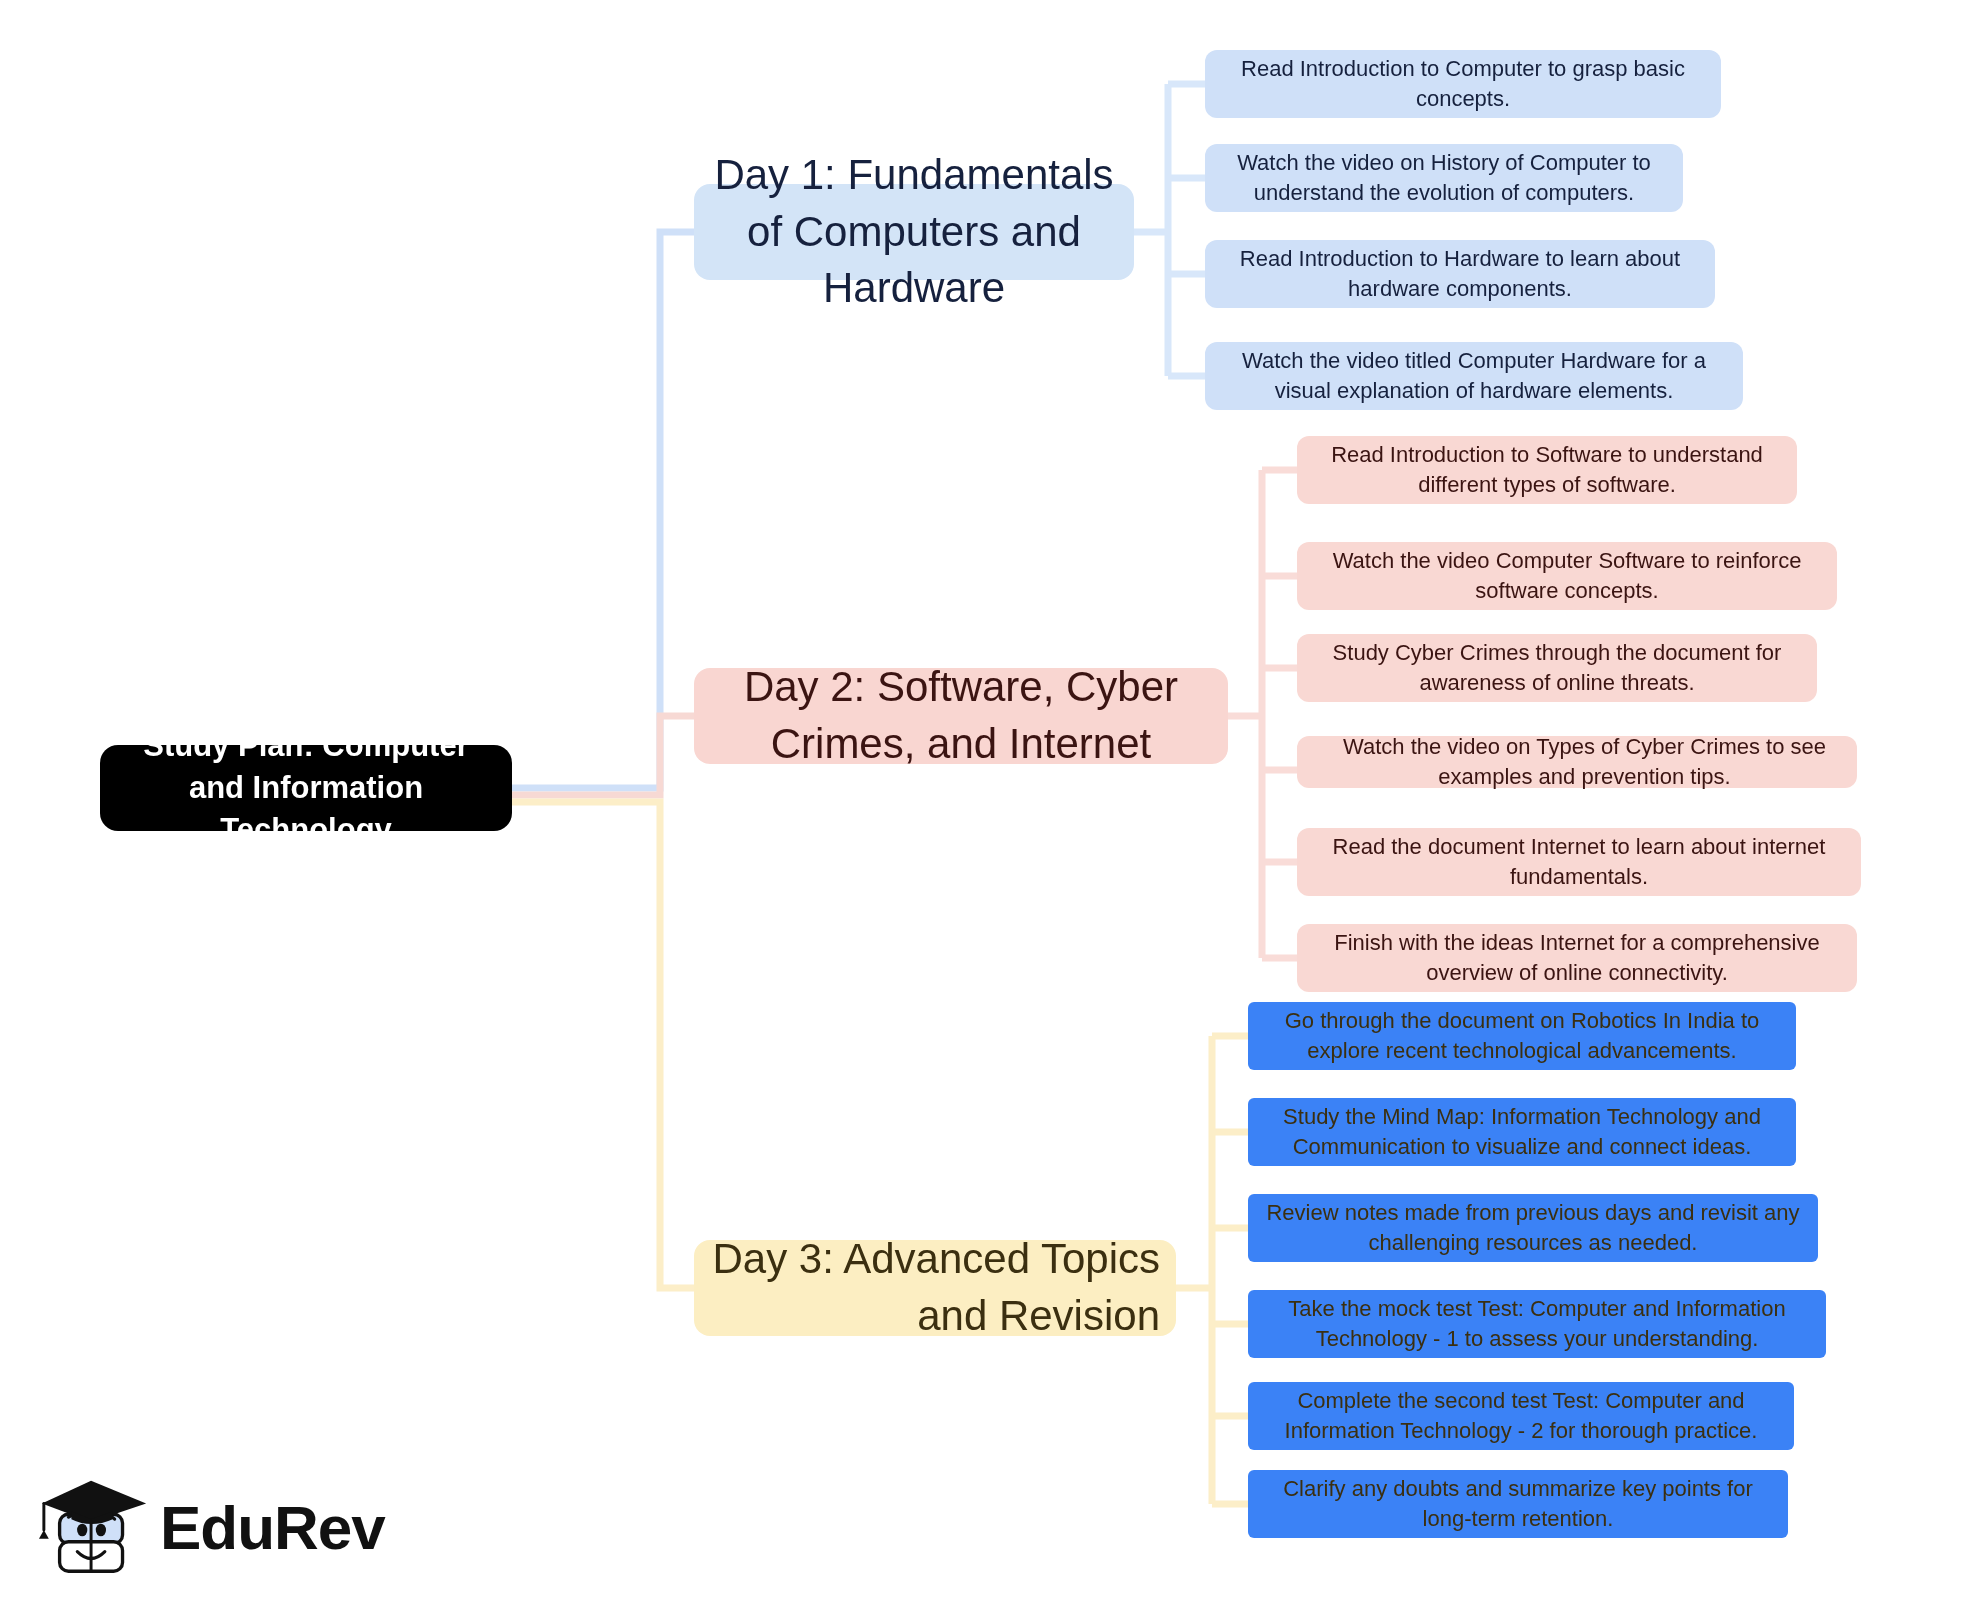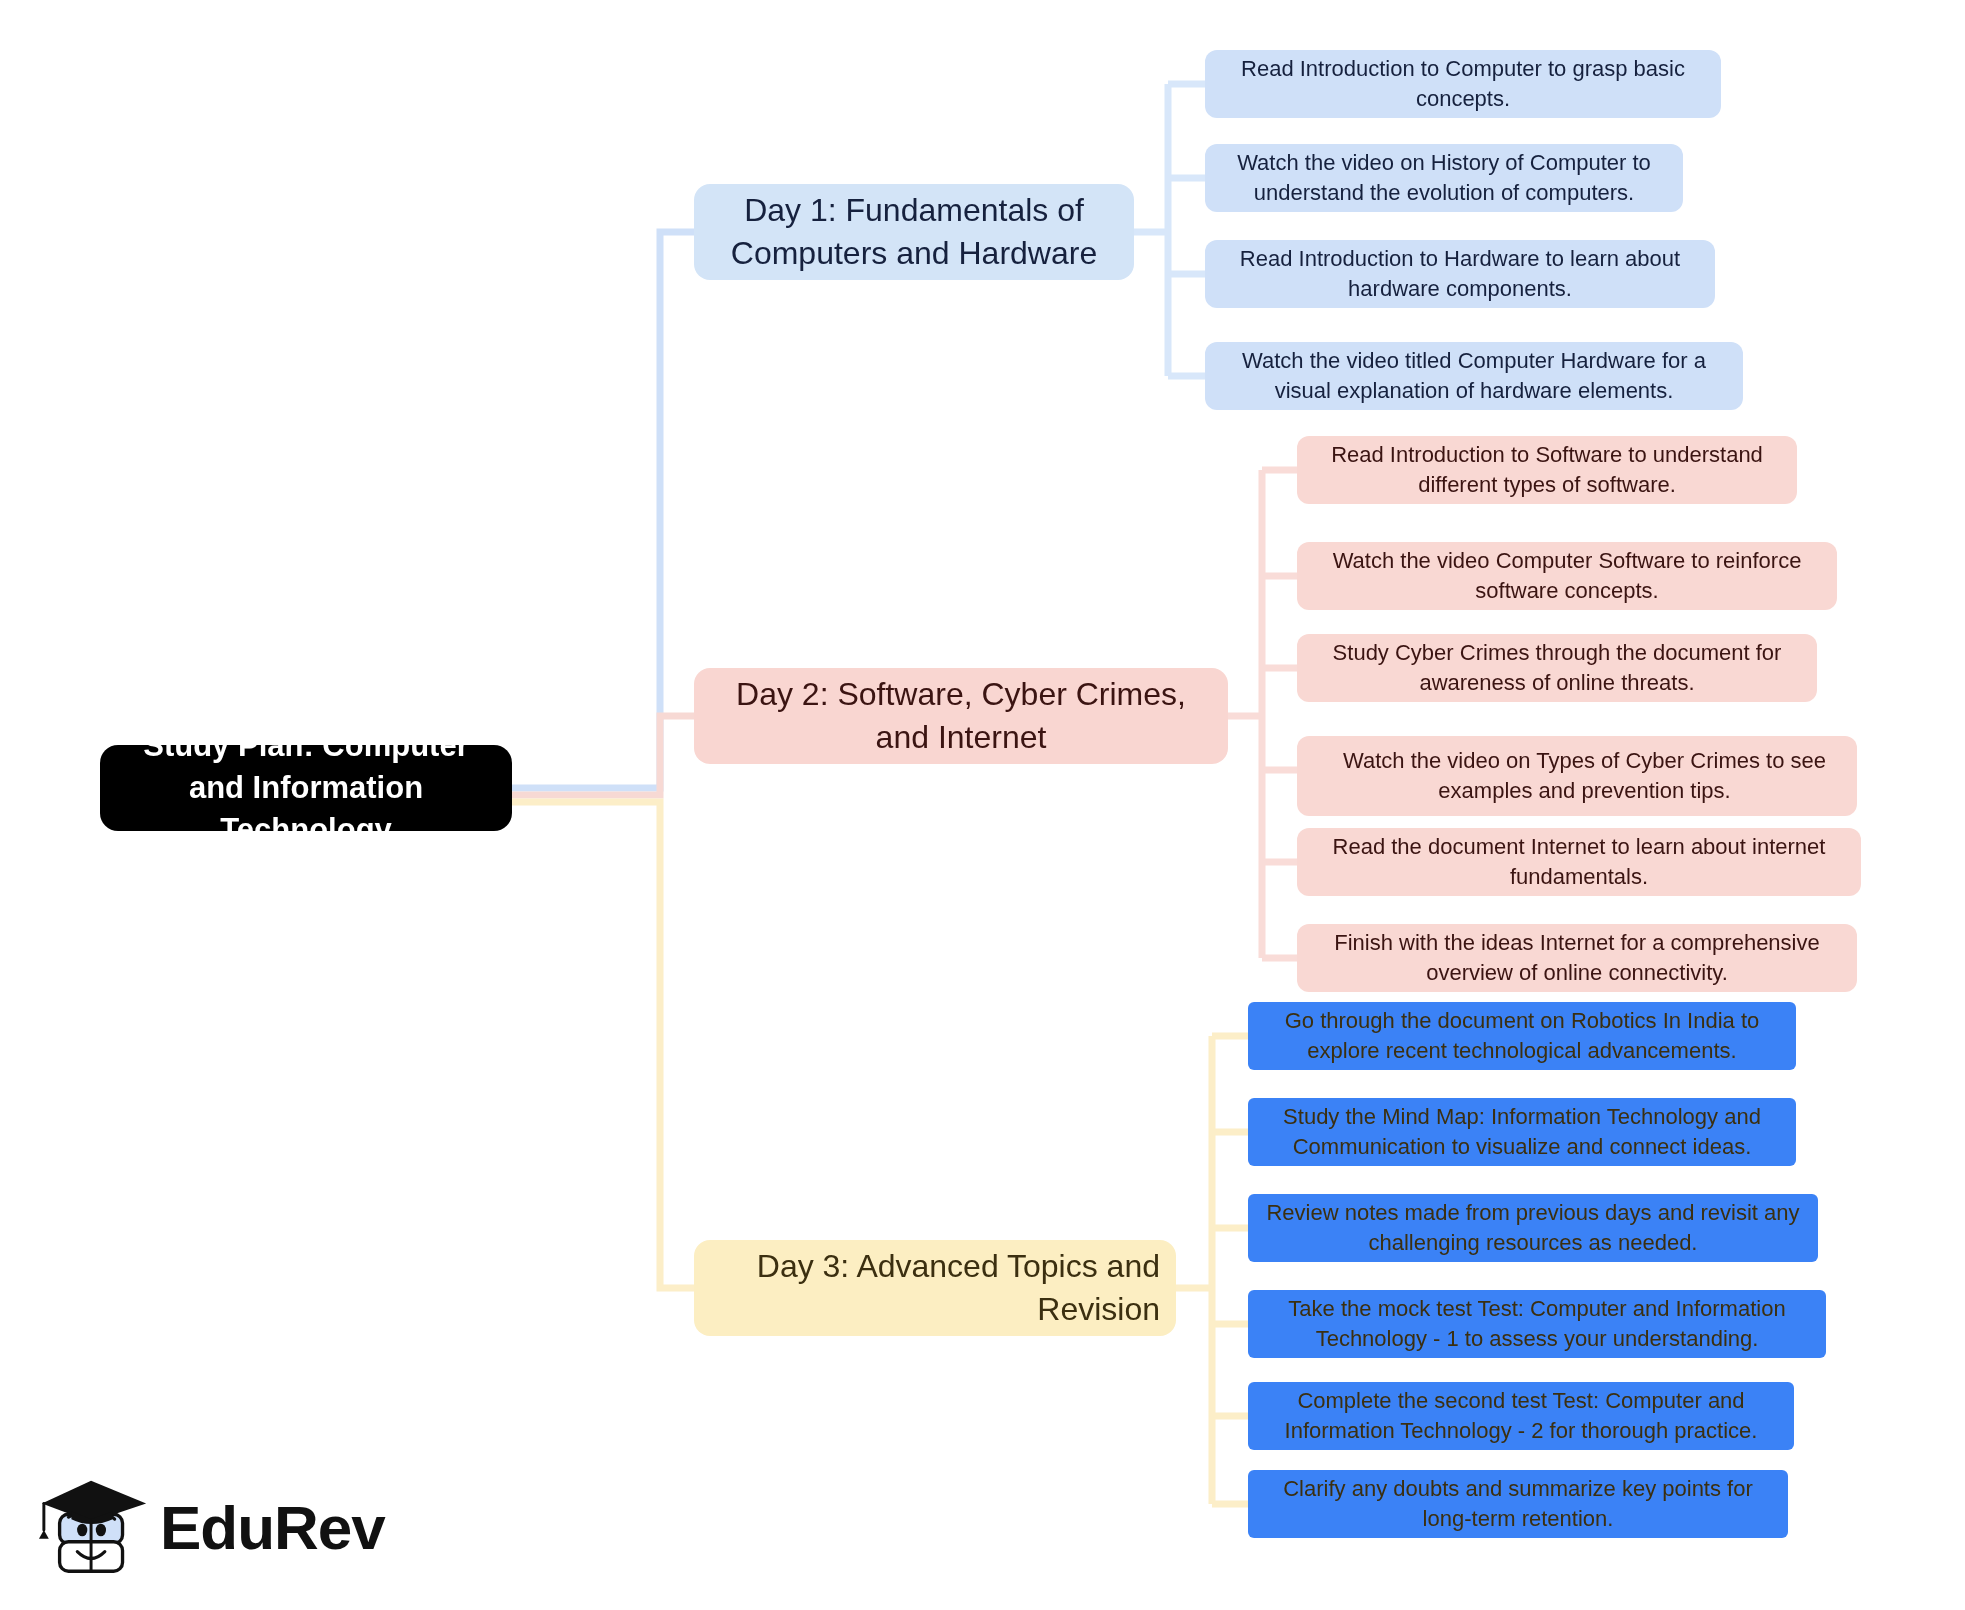--- a/index.html
+++ b/index.html
@@ -38,21 +38,21 @@
   }
   .node-root {
     background: #000000;
     color: #ffffff;
     font-size: 31px;
     font-weight: bold;
     border-radius: 18px;
     padding: 12px 20px;
   }
   .node-branch {
-    font-size: 32px;
+    font-size: 42px;
     font-weight: normal;
     border-radius: 16px;
   }
   .node-leaf {
     font-size: 22px;
     font-weight: normal;
     border-radius: 12px;
   }
   .c-blue-branch { background: #d3e4f7; color: #16213e; }
   .c-blue-leaf   { background: #cfe0f8; color: #16213e; }
@@ -136,21 +136,21 @@
   <div class="node node-leaf c-blue-leaf" style="left:1205px; top:50px; width:516px; height:68px;">Read Introduction to Computer to grasp basic concepts.</div>
   <div class="node node-leaf c-blue-leaf" style="left:1205px; top:144px; width:478px; height:68px;">Watch the video on History of Computer to understand the evolution of computers.</div>
   <div class="node node-leaf c-blue-leaf" style="left:1205px; top:342px; width:538px; height:68px;">Watch the video titled Computer Hardware for a visual explanation of hardware elements.</div>
   <div class="node node-leaf c-blue-leaf" style="left:1205px; top:240px; width:510px; height:68px;">Read Introduction to Hardware to learn about hardware components.</div>
 
   <div class="node node-branch c-pink-branch" style="left:694px; top:668px; width:534px; height:96px;">Day 2: Software, Cyber Crimes, and Internet</div>
 
   <div class="node node-leaf c-pink-leaf" style="left:1297px; top:436px; width:500px; height:68px;">Read Introduction to Software to understand different types of software.</div>
   <div class="node node-leaf c-pink-leaf" style="left:1297px; top:542px; width:540px; height:68px;">Watch the video Computer Software to reinforce software concepts.</div>
   <div class="node node-leaf c-pink-leaf" style="left:1297px; top:634px; width:520px; height:68px;">Study Cyber Crimes through the document for awareness of online threats.</div>
-  <div class="node node-leaf c-pink-leaf" style="left:1297px; top:736px; width:560px; height:80px;padding-left:31px;">Watch the video on Types of Cyber Crimes to see examples and prevention tips.</div>
+  <div class="node node-leaf c-pink-leaf" style="left:1297px; top:736px; width:560px; height:52px;padding-left:31px;">Watch the video on Types of Cyber Crimes to see examples and prevention tips.</div>
   <div class="node node-leaf c-pink-leaf" style="left:1297px; top:828px; width:564px; height:68px;">Read the document Internet to learn about internet fundamentals.</div>
   <div class="node node-leaf c-pink-leaf" style="left:1297px; top:924px; width:560px; height:68px;">Finish with the ideas Internet for a comprehensive overview of online connectivity.</div>
 
   <div class="node node-branch c-cream-branch" style="left:694px; top:1240px; width:482px; height:96px;text-align:right;">Day 3: Advanced Topics and Revision</div>
 
   <div class="node node-leaf c-cream-leaf" style="left:1248px; top:1002px; width:548px; height:68px;">Go through the document on Robotics In India to explore recent technological advancements.</div>
   <div class="node node-leaf c-cream-leaf" style="left:1248px; top:1098px; width:548px; height:68px;">Study the Mind Map: Information Technology and Communication to visualize and connect ideas.</div>
   <div class="node node-leaf c-cream-leaf" style="left:1248px; top:1194px; width:570px; height:68px;">Review notes made from previous days and revisit any challenging resources as needed.</div>
   <div class="node node-leaf c-cream-leaf" style="left:1248px; top:1290px; width:578px; height:68px;">Take the mock test Test: Computer and Information Technology - 1 to assess your understanding.</div>
   <div class="node node-leaf c-cream-leaf" style="left:1248px; top:1382px; width:546px; height:68px;">Complete the second test Test: Computer and Information Technology - 2 for thorough practice.</div>

